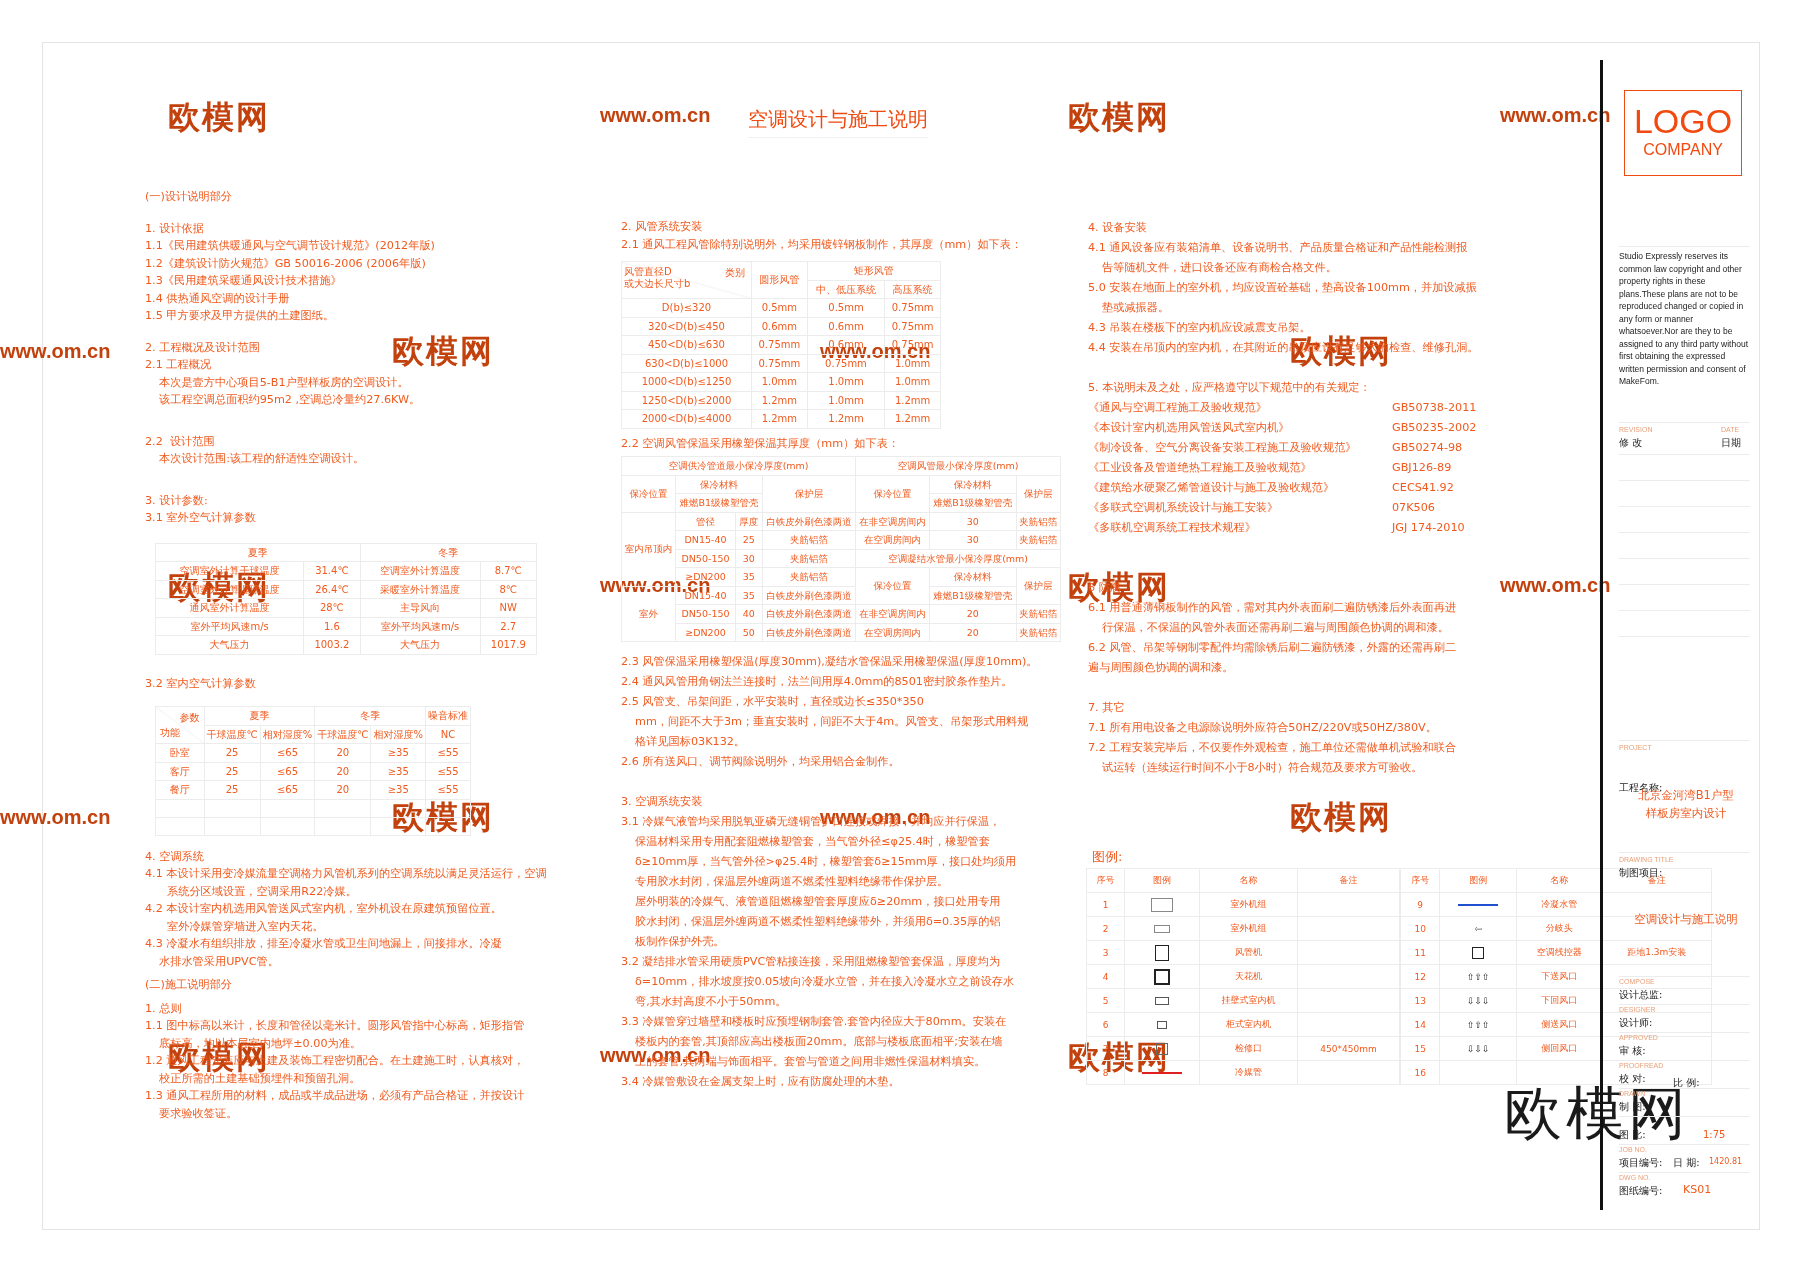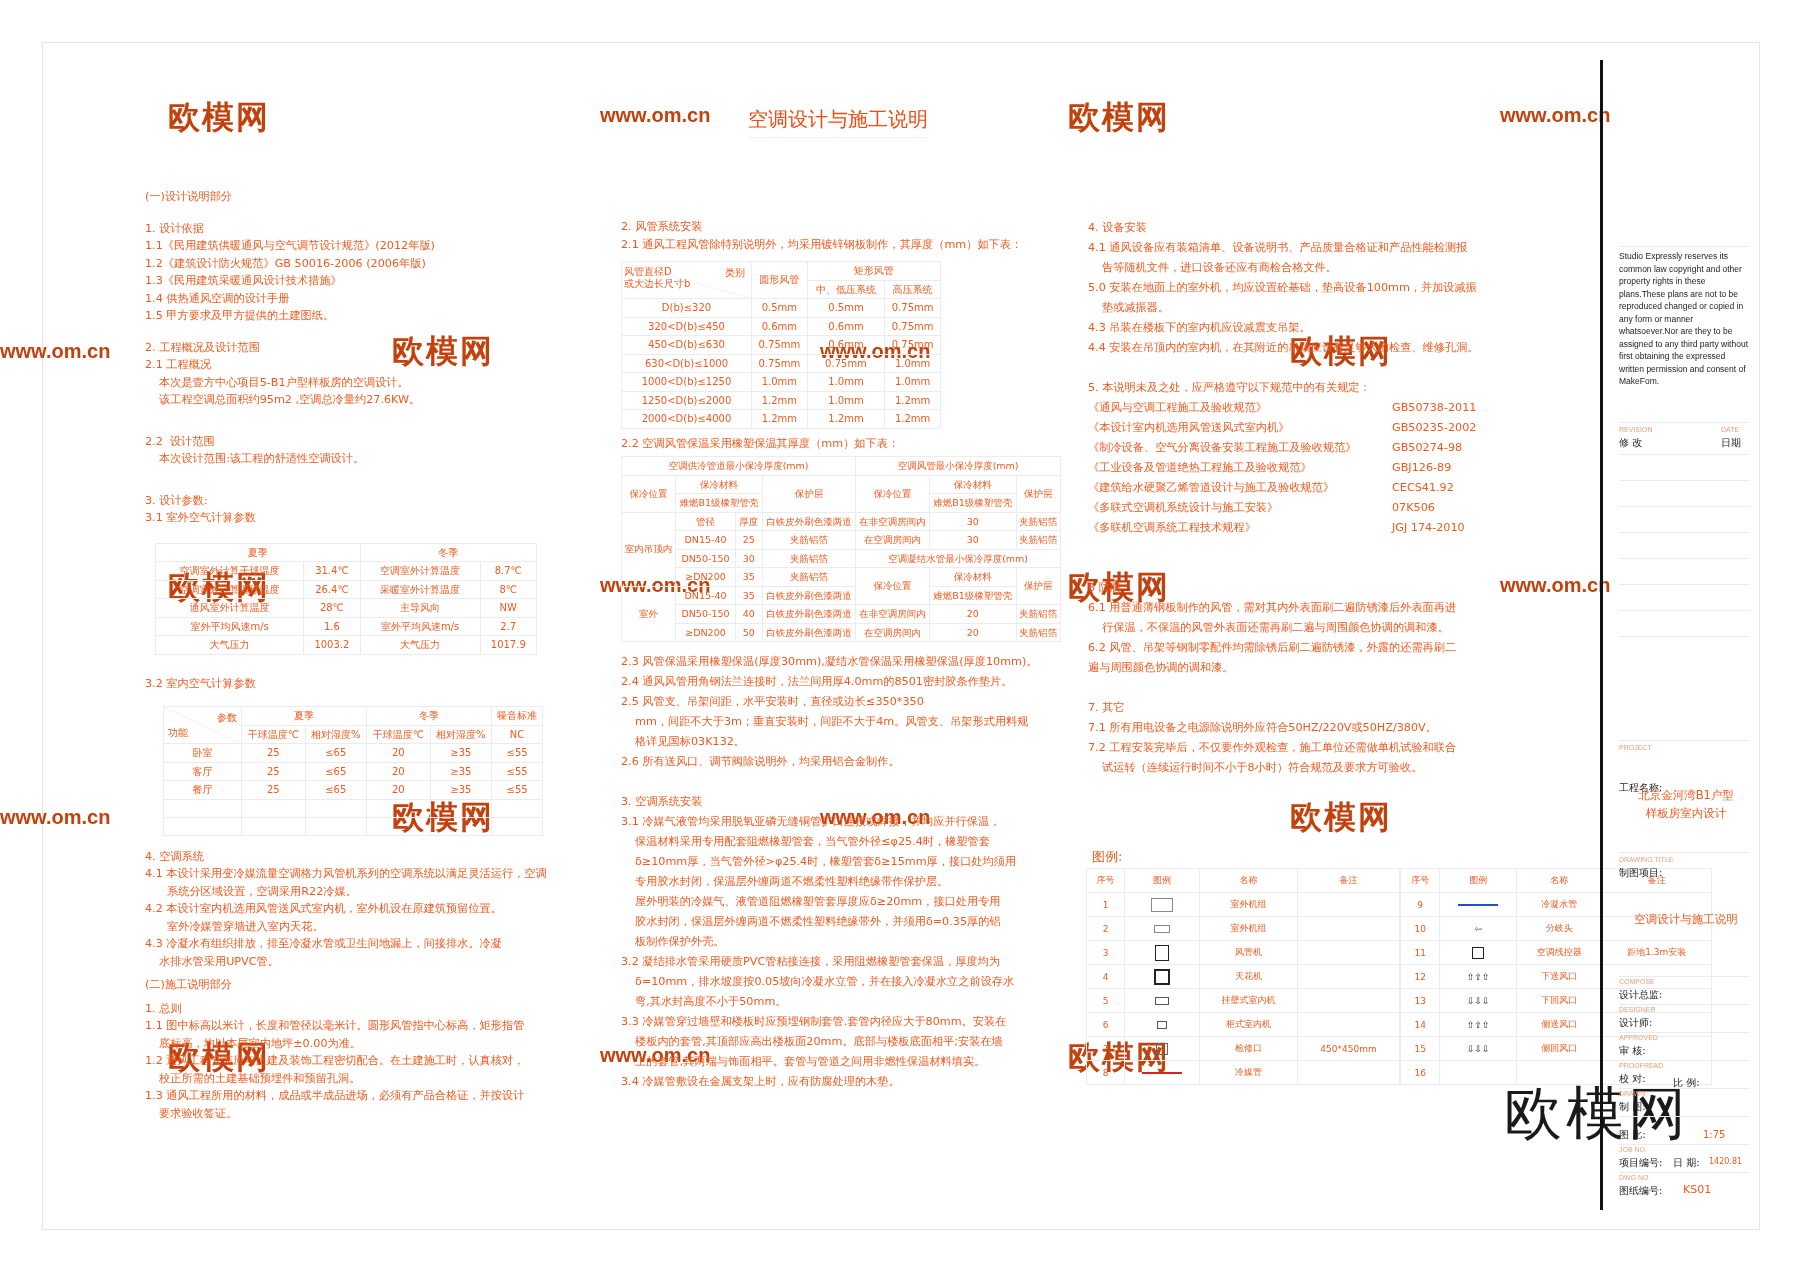--- a/index.html
+++ b/index.html
@@ -113,21 +113,21 @@
           <td>大气压力</td>
           <td>1003.2</td>
           <td>大气压力</td>
           <td>1017.9</td>
         </tr>
   </tbody>
     </table>
   <div style="height:20px"></div>
   <p>3.2 室内空气计算参数</p>
   <div style="height:14px"></div>
-  <table style="margin-left:18px;width:380px">
+  <table style="margin-left:10px;width:316px">
     <tbody>
         <tr>
       <td rowspan="2" style="position:relative;width:78px;height:36px;text-align:left;background:linear-gradient(to bottom left,transparent 49%,#ececec 50%,transparent 51%)">
         <span style="position:absolute;right:4px;top:2px">参数</span>
         <span style="position:absolute;left:4px;bottom:2px">功能</span>
       </td>
       <td colspan="2">夏季</td>
           <td colspan="2">冬季</td>
           <td>噪音标准</td>
     </tr>
@@ -532,20 +532,24 @@
   <tr>
         <td>16</td>
         <td></td>
         <td></td>
         <td></td>
       </tr>
 </tbody>
   </table>
 
 <div class="tb">
+  <div class="logo">
+    <div class="l1">LOGO</div>
+    <div class="l2">COMPANY</div>
+  </div>
   <div class="tbl-line" style="top:186px"></div>
   <div class="copy">Studio Expressly reserves its common law copyright and other property rights in these plans.These plans are not to be reproduced changed or copied in any form or manner whatsoever.Nor are they to be assigned to any third party without first obtaining the expressed written permission and consent of MakeFom.</div>
   <div class="tbl-line" style="top:362px"></div>
   <div class="tbl-small" style="left:16px;top:366px">REVISION</div>
   <div class="tbl-small" style="left:118px;top:366px">DATE</div>
   <div class="tbl-lbl" style="left:16px;top:376px">修 改</div>
   <div class="tbl-lbl" style="left:118px;top:376px">日期</div>
   <div class="tbl-line" style="top:394px"></div>
   <div class="tbl-line" style="top:420px"></div>
   <div class="tbl-line" style="top:446px"></div>

